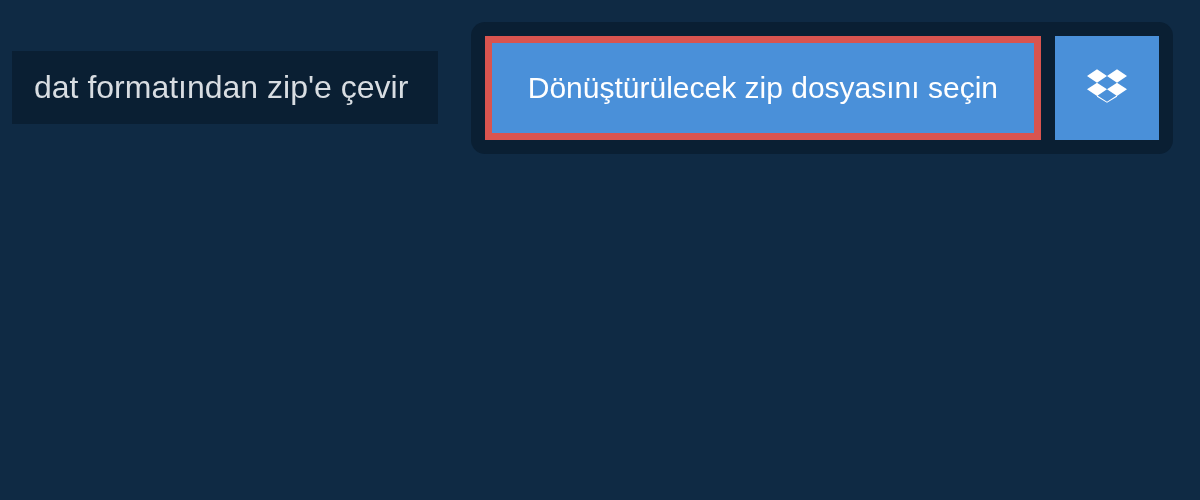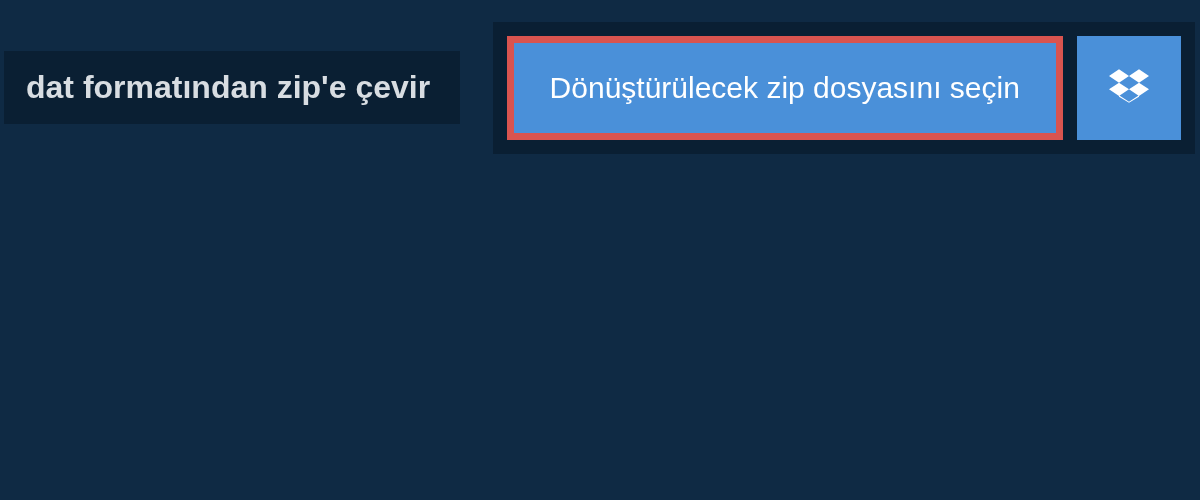--- a/index.html
+++ b/index.html
@@ -11,34 +11,35 @@
       width: 1200px;
       height: 500px;
       background-color: #0f2a44;
       font-family: -apple-system, BlinkMacSystemFont, "Segoe UI", Arial, sans-serif;
       overflow: hidden;
     }
     .header-tab {
       background-color: #0a1f33;
       color: #d8dde2;
       font-size: 32px;
-      font-weight: 700;
+      font-weight: 400;
       padding: 18px 30px 18px 22px;
       display: inline-block;
       margin-top: 32px;
-      margin-left: 4px;
+      margin-left: 12px;
     }
     .panel {
       background-color: #0a1f33;
       margin-top: 22px;
       margin-left: 28px;
       padding: 14px;
       display: inline-flex;
       align-items: stretch;
       gap: 14px;
+      border-radius: 14px;
     }
     .select-file-button {
       background-color: #4a90d9;
       border: 7px solid #d9544f;
       color: #ffffff;
       font-size: 30px;
       font-weight: 400;
       padding: 28px 36px;
       cursor: pointer;
       display: flex;

